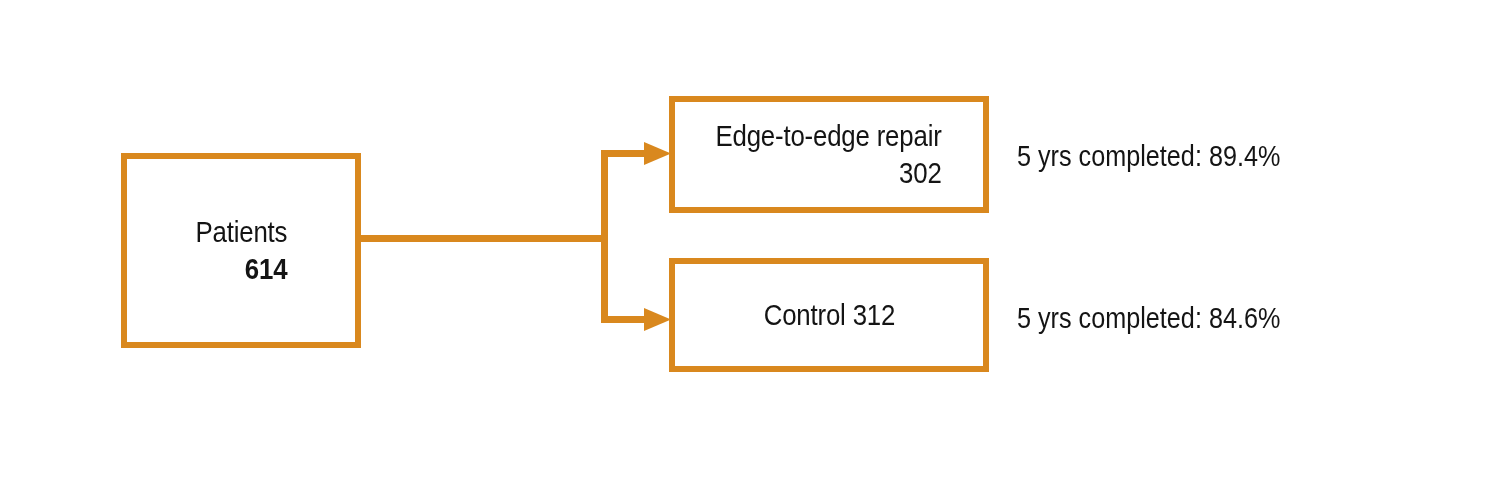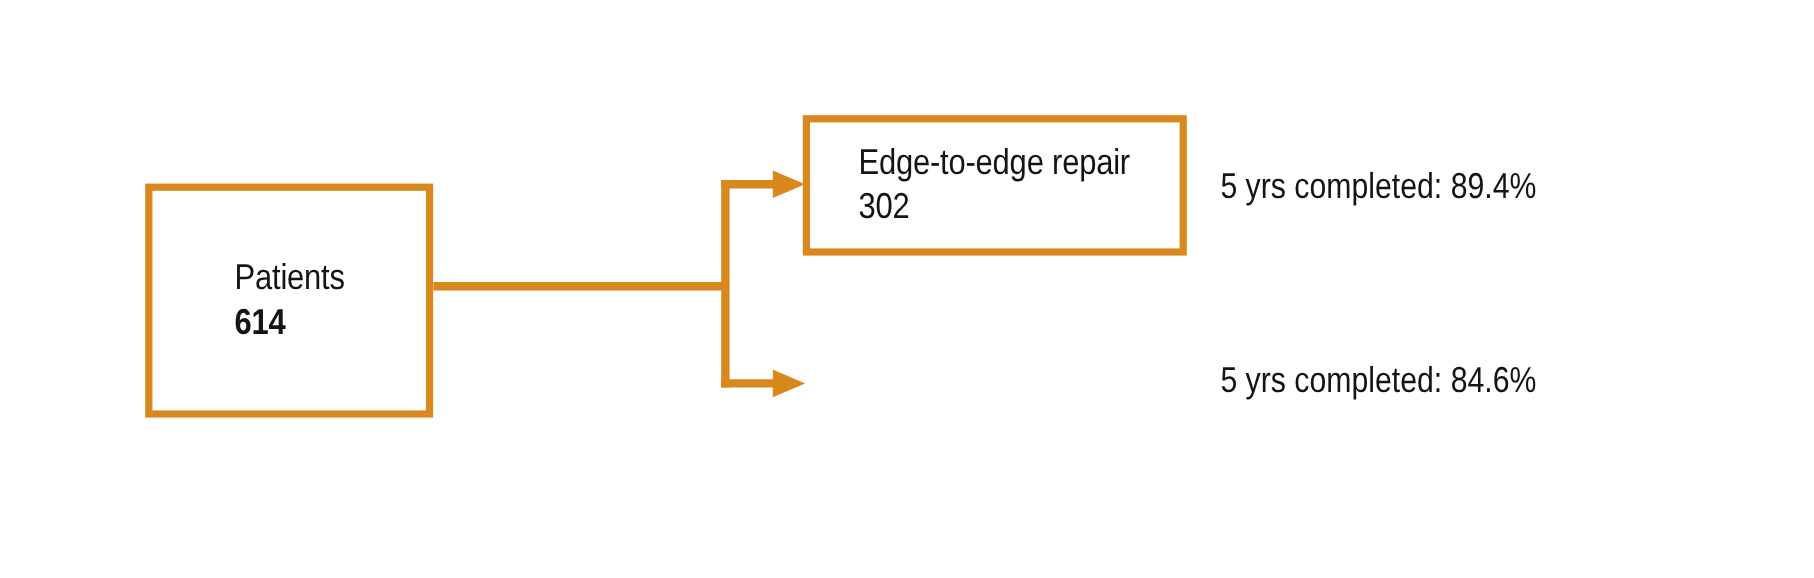--- a/index.html
+++ b/index.html
@@ -31,21 +31,21 @@
 
   
   .node {
     position: absolute;
     box-sizing: border-box;
     background: #ffffff;
     border: 6px solid #D9881E;
     display: flex;
     align-items: center;
     justify-content: center;
-    text-align: left;
+    text-align: right;
   }
 
   .node-text {
     color: #141414;
     font-family: "Liberation Sans", sans-serif;
     font-size: 30px;
     line-height: 1.22;
     letter-spacing: -0.2px;
     transform: scaleX(0.86);
     transform-origin: center center;
@@ -129,18 +129,23 @@
     </div>
   </div>
 
   <div class="node" id="node-treatment">
     <div class="node-text">
       <span class="node-line">Edge-to-edge repair</span>
       <span class="node-line">302</span>
     </div>
   </div>
 
+  <div class="node" id="node-control">
+    <div class="node-text">
+      <span class="node-line">Control 312</span>
+    </div>
+  </div>
 
   <div class="annotation" id="annotation-treatment">5 yrs completed: 89.4%</div>
 
   <div class="annotation" id="annotation-control">5 yrs completed: 84.6%</div>
 
 </div>
 
 </body></html>

